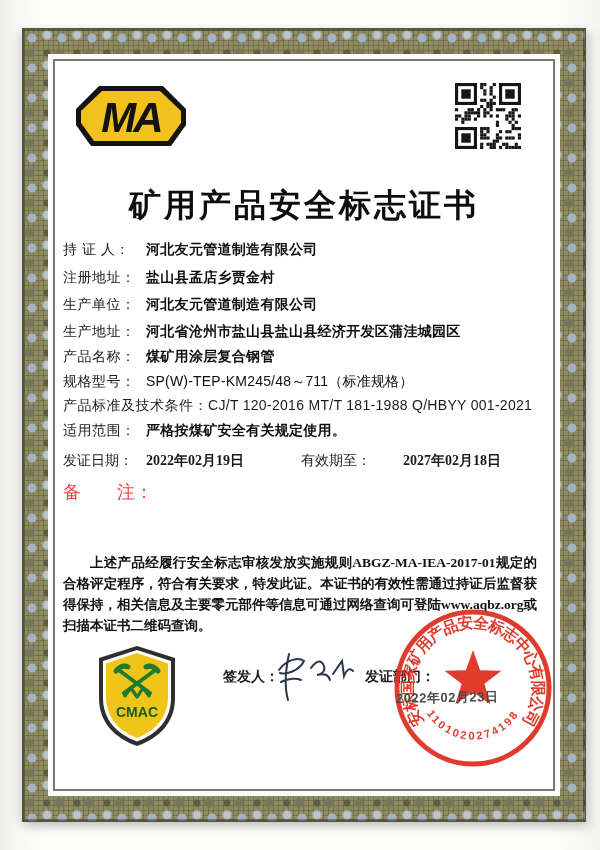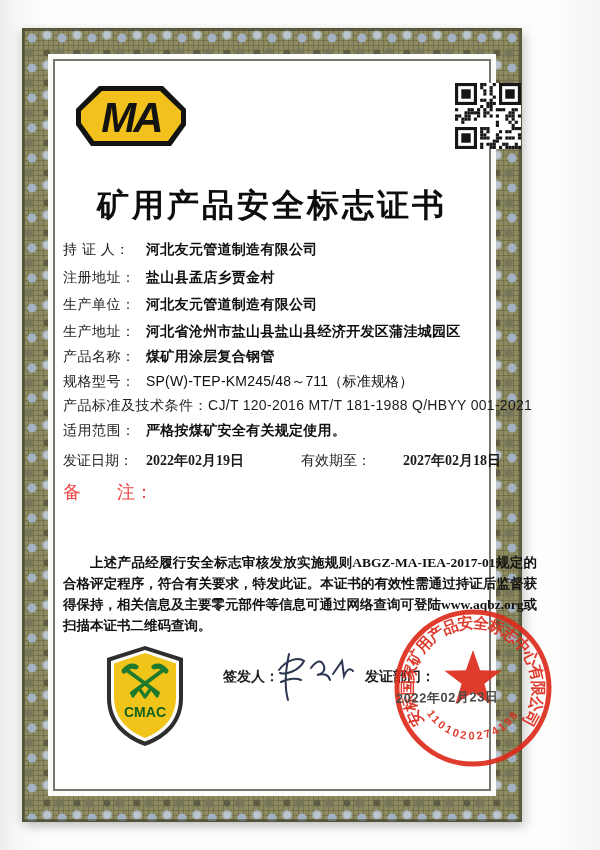--- a/index.html
+++ b/index.html
@@ -3,21 +3,21 @@
 <meta charset="utf-8">
 <style>
   html,body{margin:0;padding:0;}
   body{
     width:600px;height:850px;position:relative;overflow:hidden;
     background:linear-gradient(90deg,#ececea 0px,#f7f7f5 16px,#fdfdfc 45px,#fdfdfc 555px,#f4f4f2 600px);
     font-family:"Liberation Sans","DejaVu Sans",sans-serif;color:#1a1a1a;
   }
   
   .cert{
-    position:absolute;left:22px;top:28px;width:500px;height:794px;
+    position:absolute;left:22px;top:28px;width:564px;height:794px;
     box-sizing:border-box;padding:30px;
     background-color:#8d8b5f;
     background-image:
       radial-gradient(circle 7px at 9px 9px,  #a3b2c3 0 4px, rgba(163,178,195,0) 5px),
       radial-gradient(circle 7px at 24px 24px,#5d5c44 0 3px, rgba(93,92,68,0) 4px),
       radial-gradient(circle 9px at 24px 6px, #bcc6d0 0 3px, rgba(188,198,208,0) 6px),
       radial-gradient(circle 9px at 6px 24px, #76755a 0 3px, rgba(118,117,90,0) 6px),
       repeating-linear-gradient(0deg,  rgba(60,60,44,.28) 0 1px, transparent 1px 5px),
       repeating-linear-gradient(90deg, rgba(60,60,44,.28) 0 1px, transparent 1px 5px);
     background-size:30px 30px,30px 30px,30px 30px,30px 30px,auto,auto;
@@ -50,21 +50,21 @@
   .dates .val{font-family:"Liberation Serif","DejaVu Serif",serif;font-weight:bold;}
   .dates .val2{position:absolute;left:340px;font-family:"Liberation Serif","DejaVu Serif",serif;font-weight:bold;}
   .remark{top:419px;left:8px;font-size:18px;color:#ef4444;}
   
   .statement{
     left:8px;top:491px;width:474px;text-indent:2em;text-align:justify;
     font-family:"Liberation Serif","DejaVu Serif",serif;font-weight:600;
     font-size:13.5px;line-height:21px;color:#111;
   }
   
-  .cmac{left:49px;top:584px;width:82px;height:102px;}
+  .cmac{left:41px;top:584px;width:82px;height:102px;}
   .issuer-label{left:168px;top:607px;font-size:14px;font-weight:bold;color:#1e1e1e;}
   .signature{left:218px;top:583px;width:82px;height:66px;}
   .dept-label{left:310px;top:607px;font-size:14px;font-weight:bold;color:#1e1e1e;}
   .stamp{left:328px;top:537px;width:180px;height:180px;z-index:2;}
   .stamp-date{
     left:341px;top:628px;z-index:3;font-size:13px;font-weight:bold;color:#4a4a48;
     letter-spacing:.5px;white-space:nowrap;transform:rotate(-1deg);
   }
 </style>
 </head>

